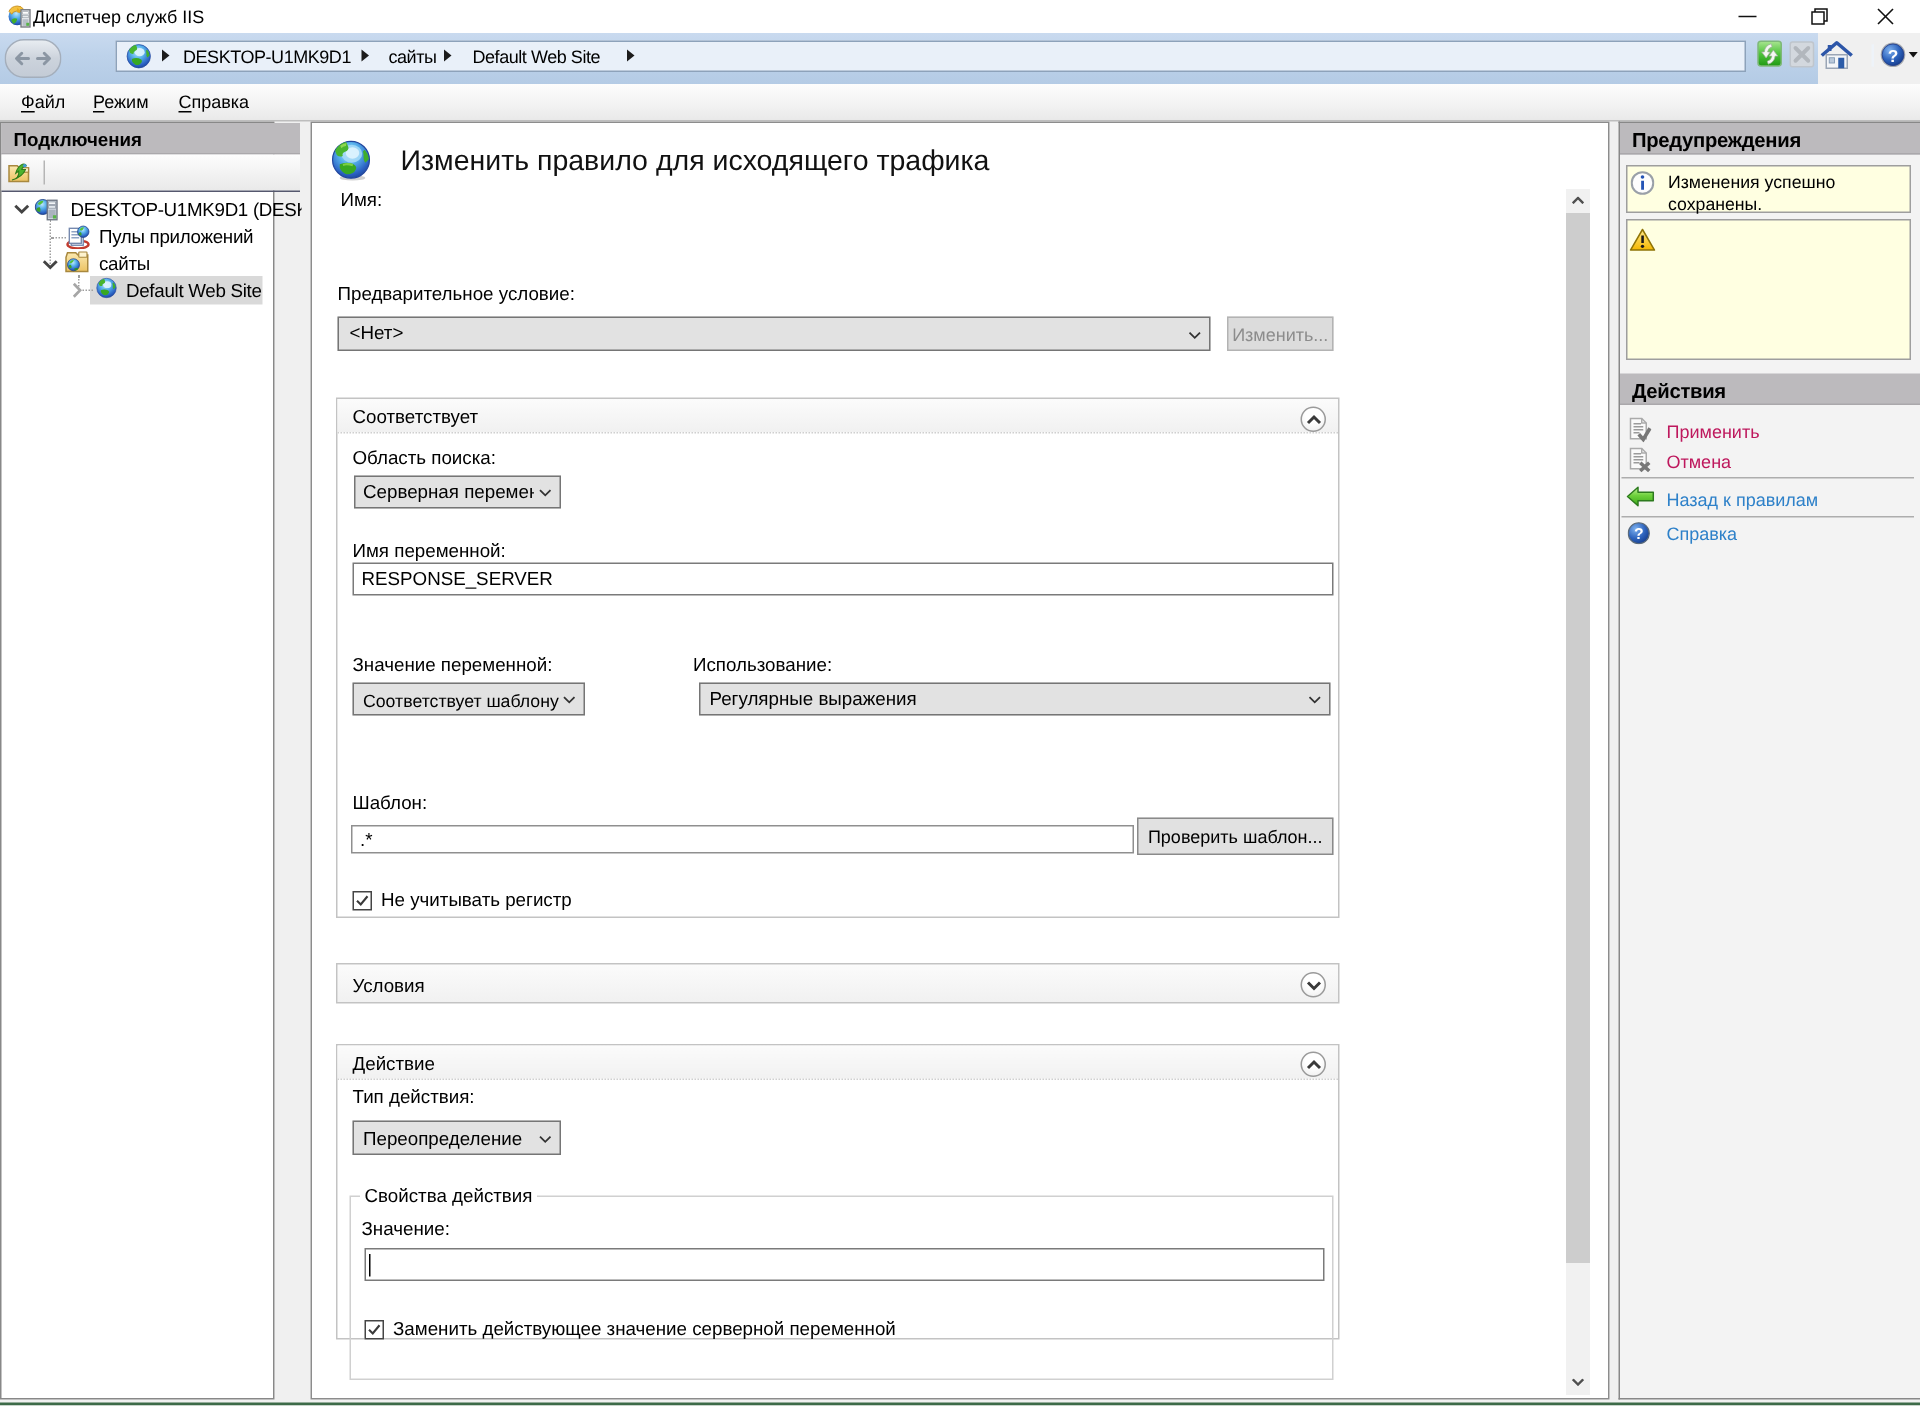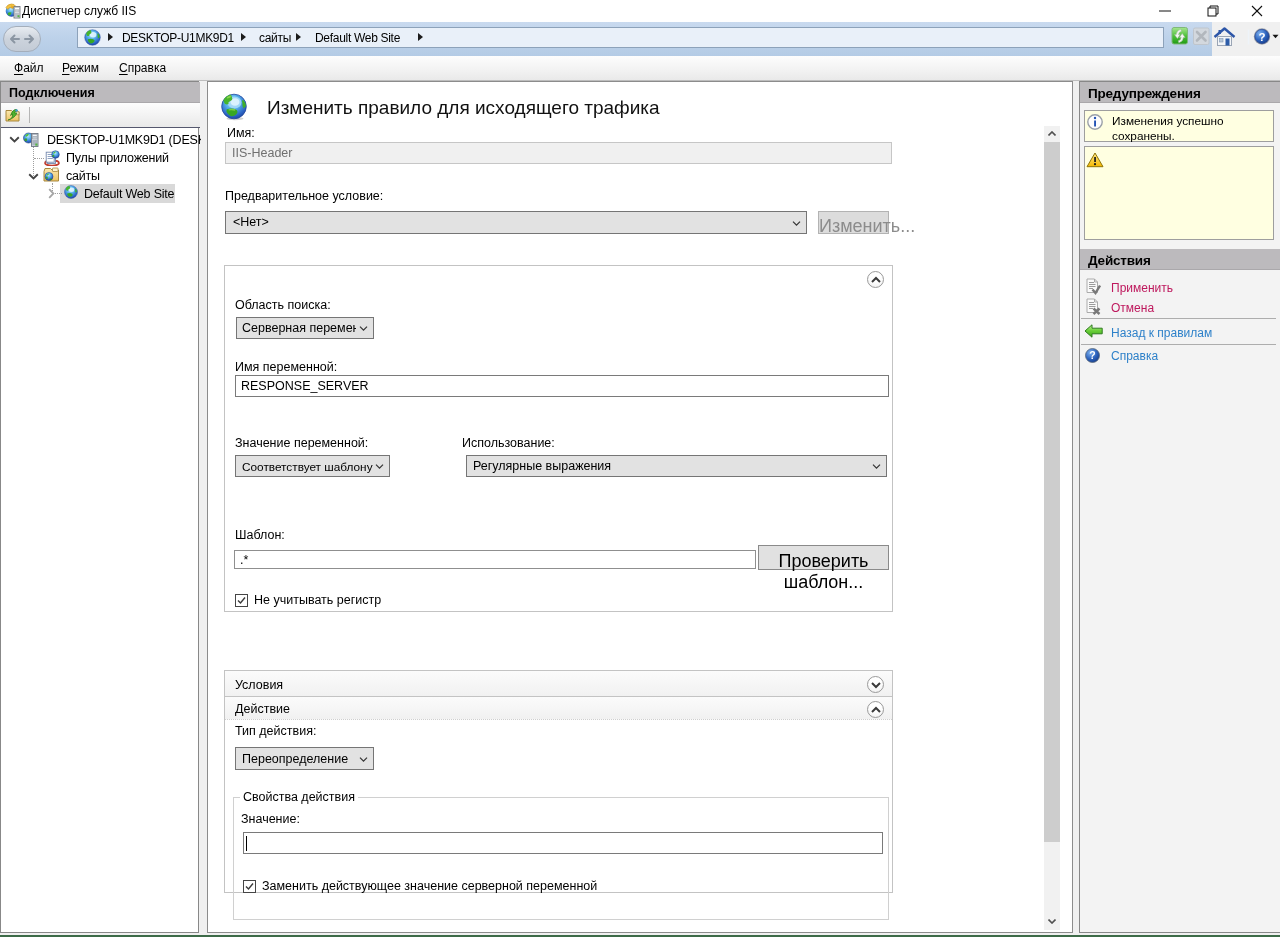--- a/index.html
+++ b/index.html
@@ -21,21 +21,21 @@
 .crumbsep { position:absolute; top:5px; width:0; height:0; border-left:5px solid #1c1c1c; border-top:4.5px solid transparent; border-bottom:4.5px solid transparent; }
 
 
 #menubar { position:absolute; left:0; top:56px; width:1280px; height:24px;
   background:linear-gradient(180deg,#fdfdfd 0%,#f3f3f3 55%,#e9e9e9 100%); }
 .menuitem { position:absolute; top:5px; font-size:12px; color:#000; }
 .menuitem u { text-decoration:underline; text-underline-offset:2px; }
 #menuline { position:absolute; left:0; top:80px; width:1280px; height:1px; background:#bdbdbd; }
 
 
-#leftpanel { position:absolute; left:0; top:81px; width:199px; height:852px;
+#leftpanel { position:absolute; left:0; top:81px; width:183px; height:852px;
   background:#ffffff; border:1px solid #888888; }
 #lp-hdr { position:absolute; left:0; top:0; width:199px; height:21px; background:#bcbabd; border-bottom:1px solid #aaa8ab; }
 #lp-hdr span { position:absolute; left:8px; top:4px; font-size:12.5px; font-weight:bold; }
 #lp-toolbar { position:absolute; left:0; top:21px; width:199px; height:25px;
   background:linear-gradient(180deg,#fdfdfd,#e9e9e9); border-bottom:1px solid #55586e; }
 #lp-toolsep { position:absolute; left:28px; top:4px; width:1px; height:16px; background:#b5b5b5; }
 .treerow { position:absolute; font-size:12.5px; letter-spacing:-0.2px; color:#000; white-space:nowrap; height:18px; line-height:18px; }
 #treesel { position:absolute; left:59px; top:55px; width:115px; height:19px; background:#d9d9d9; }
 .tchev { position:absolute; }
 
@@ -45,21 +45,21 @@
 .lbl { position:absolute; font-size:12.5px; color:#000; white-space:nowrap; }
 .tbox { position:absolute; background:#fff; border:1px solid #7a7a7a; font-size:12.5px; color:#000; }
 .combo { position:absolute; background:#e2e2e2; border:1px solid #757575; font-size:12.5px; color:#000; }
 .combo .cv { position:absolute; right:5px; top:50%; margin-top:-4px; width:9px; height:9px; }
 .grp { position:absolute; border:1px solid #c3c3c3; background:#ffffff; }
 .grphdr { position:absolute; left:0; top:0; right:0; height:23px;
   background:linear-gradient(180deg,#fbfbfb,#f1f1f1); border-bottom:1px dotted #cfcfcf; }
 .grphdr span { position:absolute; left:10px; top:5px; font-size:12.5px; color:#000; }
 .collbtn { position:absolute; width:17px; height:17px; border-radius:50%;
   border:1px solid #9a9a9a; background:radial-gradient(circle at 50% 30%,#ffffff 40%,#ececec); }
-.btn { position:absolute; background:#e1e1e1; border:1px solid #8a8a8a; font-size:18px; color:#000; text-align:center; }
+.btn { position:absolute; background:#e1e1e1; border:1px solid #8a8a8a; font-size:12px; color:#000; text-align:center; }
 .btn.dis { background:#dcdcdc; border-color:#b3b3b3; color:#8c8c8c; }
 .cb { position:absolute; width:13px; height:13px; background:#fff; border:1px solid #454545; }
 .fs { position:absolute; border:1px solid #d0d0d0; }
 .fsleg { position:absolute; left:6px; top:-8px; background:#fff; padding:0 3px; font-size:12.5px; }
 
 
 #sb { position:absolute; left:836px; top:44px; width:16px; height:804px; background:#f1f1f1; }
 #sb-thumb { position:absolute; left:0; top:16px; width:16px; height:700px; background:#cdcdcd; }
 
 
@@ -295,34 +295,34 @@
         <path d="M10.5 1.6 Q5.5 3 3.4 7.5 L4.6 10.5 Q6.5 12 8.5 11 Q7.8 9 10 8.2 Q12.8 7.2 12.2 5 L11.3 2.6 Z" fill="#48b52e"></path>
         <path d="M6.8 4.2 Q8.6 2.8 11 2.4 L10.6 4.4 Q8.4 4.6 7.6 5.8 Z" fill="#8ed64f"></path>
         <path d="M23.2 6.8 Q25.6 9.5 26 13 L23.6 15.5 Q22 13.5 22.4 10.5 L22 7.8 Z" fill="#3fae2a"></path>
         <path d="M6.5 16.5 Q10 14.8 13.8 15.8 Q18.3 17 17.3 19.8 Q15.5 23.6 10.8 23.2 Q7.6 21.5 6.5 18.8 Z" fill="#38a822"></path>
         <path d="M8.5 16.3 Q12 15 15.5 16.3 L15 17.8 Q11 16.6 8.8 17.6 Z" fill="#7ccf45"></path>
       </svg>
     </div>
     <div class="abs" style="left:59px;top:15px;font-size:19px;color:#111;white-space:nowrap;">Изменить правило для исходящего трафика</div>
 
     <div class="lbl" style="left:19px;top:44px;">Имя:</div>
-    <div class="tbox" style="left:17px;top:60px;width:667px;height:22px;background:#f0f0f0;border-color:#c6c6c6;color:#707070;">
-      <span style="position:absolute;left:6px;top:3px;">IIS-Header</span>
-      </div>
 
     <div class="lbl" style="left:17px;top:107px;">Предварительное условие:</div>
     <div class="combo" style="left:17px;top:129px;width:582px;height:23px;">
       <span style="position:absolute;left:7px;top:3px;">&lt;Нет&gt;</span>
       <svg class="cv" viewBox="0 0 9 9">
           <path d="M1 2.7 L4.5 6.2 L8 2.7" fill="none" stroke="#333" stroke-width="1.2"></path>
         </svg>
     </div>
     <div class="btn dis" style="left:610px;top:129px;width:71px;height:23px;"><span style="position:relative;top:4px;">Изменить...</span></div>
 
     <div class="grp" style="left:16px;top:183px;width:669px;height:347px;">
+      <div class="grphdr">
+          <span>Соответствует</span>
+        </div>
       <div class="collbtn" style="right:8px;top:5px;">
         <svg style="position:absolute;left:3px;top:4px;" width="10" height="8" viewBox="0 0 10 8">
             <path d="M1 6 L5 2 L9 6" fill="none" stroke="#3a3a3a" stroke-width="2"></path>
           </svg>
       </div>
       <div class="lbl" style="left:10px;top:32px;">Область поиска:</div>
       <div class="combo" style="left:11px;top:51px;width:138px;height:22px;">
         <span style="position:absolute;left:5px;top:3px;white-space:nowrap;overflow:hidden;width:114px;">Серверная переменн</span>
         <svg class="cv" viewBox="0 0 9 9">
             <path d="M1 2.7 L4.5 6.2 L8 2.7" fill="none" stroke="#333" stroke-width="1.2"></path>
@@ -352,21 +352,21 @@
         </div>
       <div class="btn" style="left:533px;top:279px;width:131px;height:25px;"><span style="position:relative;top:5px;">Проверить шаблон...</span></div>
       <div class="cb" style="left:10px;top:328px;">
         <svg style="position:absolute;left:1px;top:1px;" width="9" height="9" viewBox="0 0 9 9">
             <path d="M1 4.5 L3.5 7 L8 1.5" fill="none" stroke="#3a3a3a" stroke-width="1.4"></path>
           </svg>
       </div>
       <div class="lbl" style="left:29px;top:327px;">Не учитывать регистр</div>
     </div>
 
-    <div class="grp" style="left:16px;top:560px;width:669px;height:27px;background:linear-gradient(180deg,#fbfbfb,#f1f1f1);margin-top:28px;">
+    <div class="grp" style="left:16px;top:560px;width:669px;height:27px;background:linear-gradient(180deg,#fbfbfb,#f1f1f1);">
       <div class="lbl" style="left:10px;top:7px;">Условия</div>
       <div class="collbtn" style="right:8px;top:5px;">
         <svg style="position:absolute;left:3px;top:4px;" width="10" height="8" viewBox="0 0 10 8">
             <path d="M1 2 L5 6 L9 2" fill="none" stroke="#3a3a3a" stroke-width="2"></path>
           </svg>
       </div>
     </div>
 
     <div class="grp" style="left:16px;top:614px;width:669px;height:197px;">
       <div class="grphdr">

